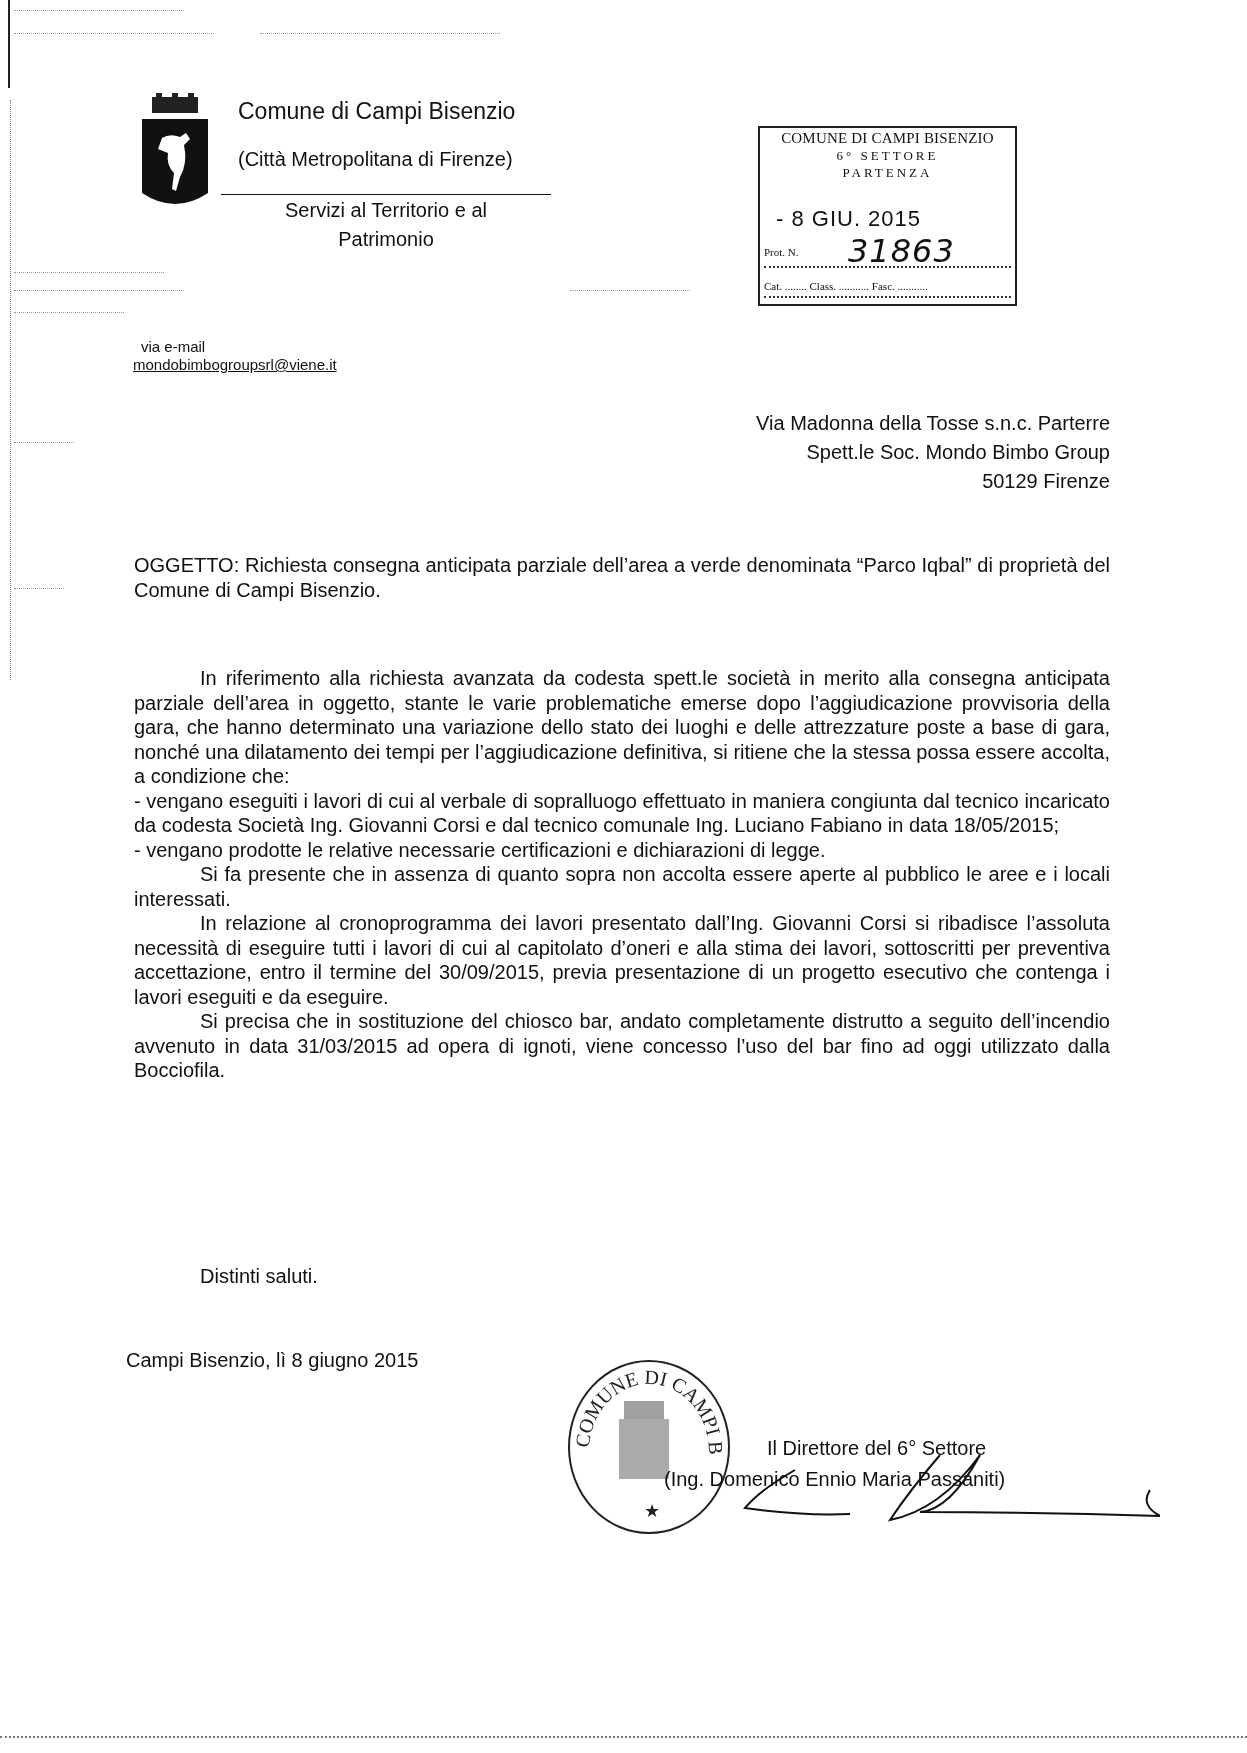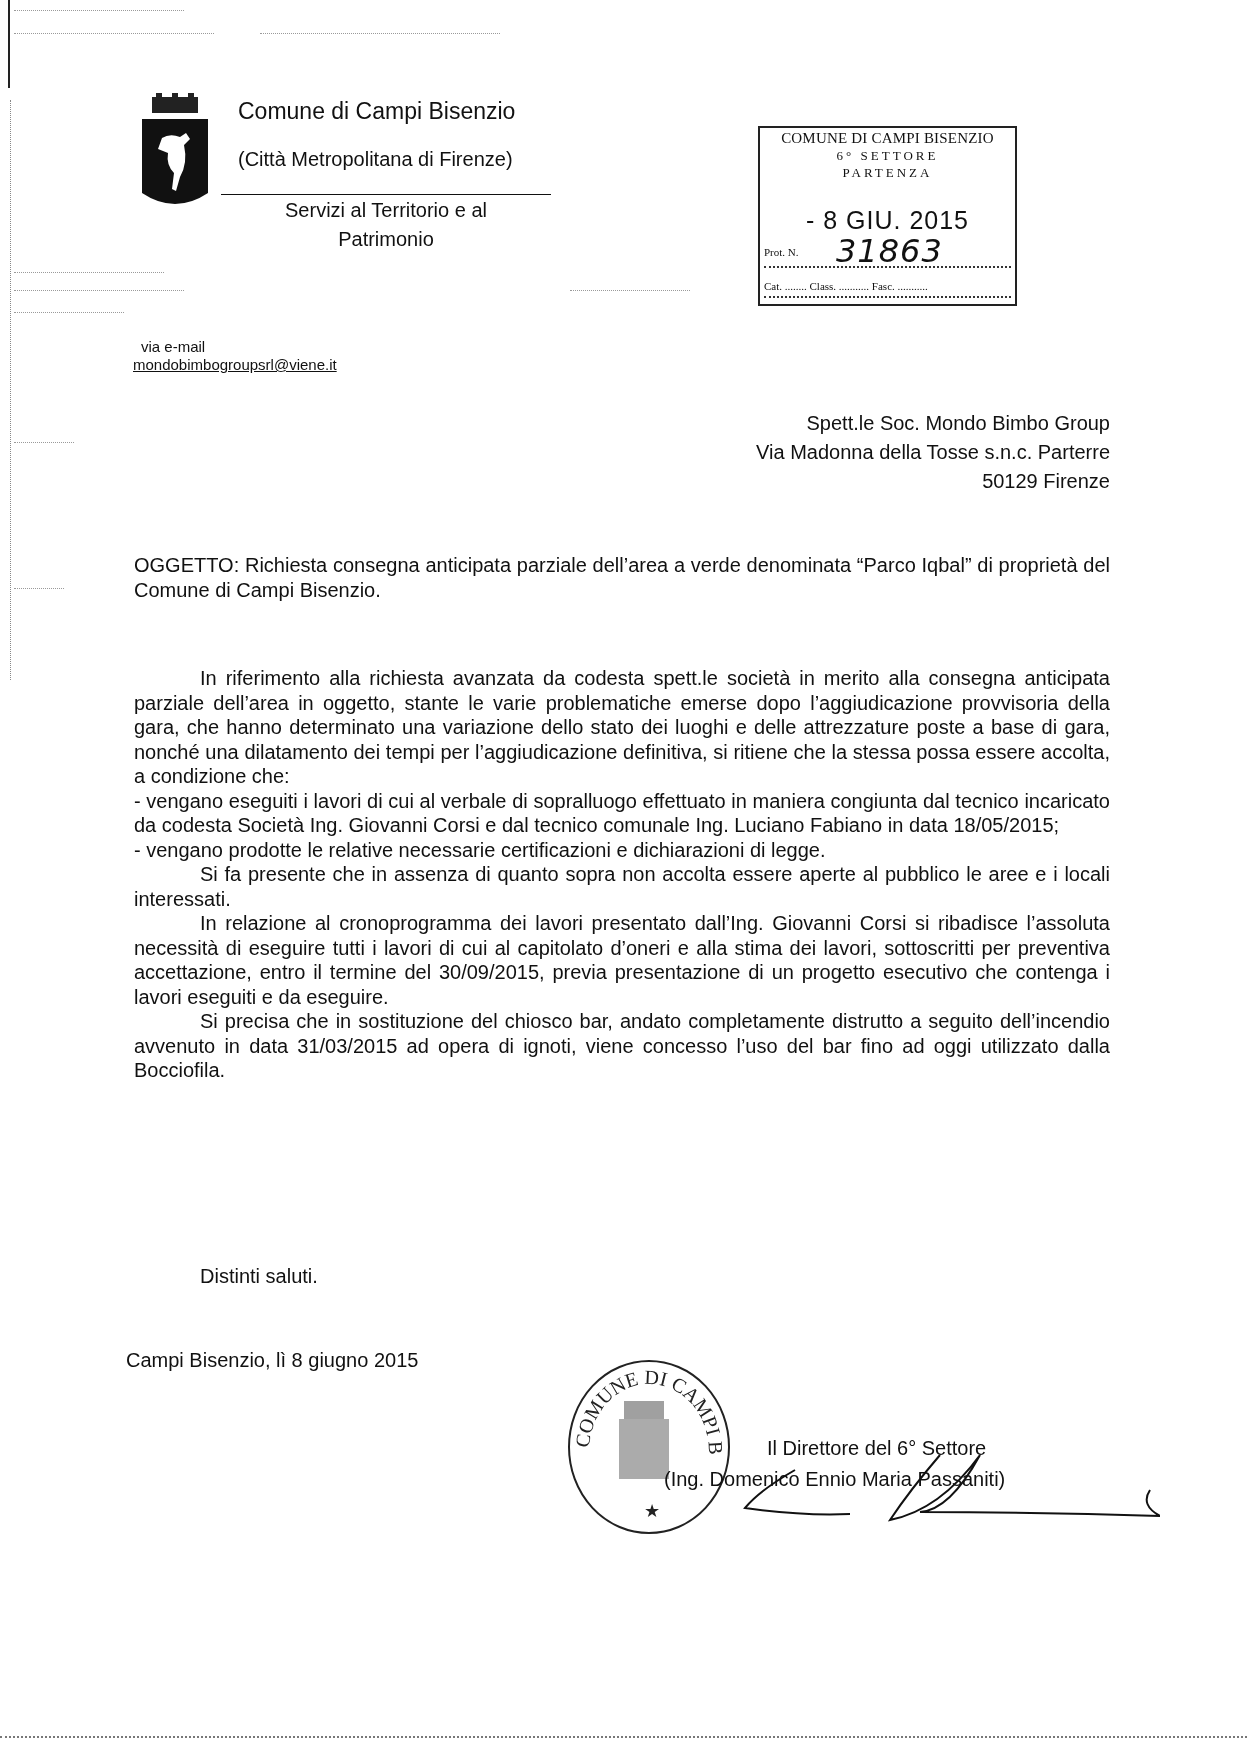--- a/index.html
+++ b/index.html
@@ -17,23 +17,23 @@
   .hdr-sub { left:238px; top:148px; font-size:20px; }
   .hdr-rule { left:221px; top:194px; width:330px; height:0; border-top:1.5px solid #111; }
   .hdr-dept { left:221px; top:196px; width:330px; text-align:center; font-size:20px; line-height:29px; }
 
   
   .stamp { left:758px; top:126px; width:255px; height:176px; border:2px solid #222;
            font-family:"Liberation Serif", serif; color:#111; }
   .stamp .s1 { position:absolute; left:0; right:0; top:2px; text-align:center; font-size:15px; letter-spacing:0.2px; }
   .stamp .s2 { position:absolute; left:0; right:0; top:20px; text-align:center; font-size:13px; letter-spacing:3px; }
   .stamp .s3 { position:absolute; left:0; right:0; top:37px; text-align:center; font-size:13px; letter-spacing:3px; }
-  .stamp .sdate { position:absolute; left:0; right:0; top:78px; text-align:center; font-size:25px; font-family:"Liberation Sans Narrow","Liberation Sans", sans-serif; letter-spacing:1px; }
+  .stamp .sdate { position:absolute; left:0; right:0; top:78px; text-align:left; font-size:22px; font-family:"Liberation Sans Narrow","Liberation Sans", sans-serif; letter-spacing:1px;padding-left:16px; }
   .stamp .prot { position:absolute; left:4px; right:4px; top:118px; font-size:11px; border-bottom:2px dotted #333; height:20px; }
-  .stamp .protnum { position:absolute; left:76px; top:104px; font-size:32px; font-family:"DejaVu Sans", sans-serif; font-style:italic; letter-spacing:1px; }
+  .stamp .protnum { position:absolute; left:88px; top:104px; font-size:32px; font-family:"DejaVu Sans", sans-serif; font-style:italic; letter-spacing:1px; }
   .stamp .cat { position:absolute; left:4px; right:4px; top:152px; font-size:11px; border-bottom:2px dotted #333; height:16px; }
 
   .via { left:133px; top:338px; font-size:15px;margin-left:8px; }
   .email { left:133px; top:356px; font-size:15px; text-decoration:underline; }
 
   .addr { right:137px; text-align:right; font-size:20px; line-height:29px; top:409px; }
 
   .body { left:134px; width:976px; font-size:20px; line-height:24.5px; text-align:justify; }
   .body p { margin:0; }
   .indent { text-indent:66px; }
@@ -86,22 +86,22 @@
   <div class="sdate">- 8 GIU. 2015</div>
   <div class="prot"><span>Prot. N.</span></div>
   <div class="protnum">31863</div>
   <div class="cat">Cat. ........ Class. ........... Fasc. ...........</div>
 </div>
 
 <div class="abs via">via e-mail</div>
 <div class="abs email">mondobimbogroupsrl@viene.it</div>
 
 <div class="abs addr">
+  <div>Via Madonna della Tosse s.n.c. Parterre</div>
   <div>Spett.le Soc. Mondo Bimbo Group</div>
-  <div>Via Madonna della Tosse s.n.c. Parterre</div>
   <div>50129 Firenze</div>
 </div>
 
 <div class="abs body subject">OGGETTO: Richiesta consegna anticipata parziale dell’area a verde denominata “Parco Iqbal” di proprietà del Comune di Campi Bisenzio.</div>
 
 <div class="abs body par-block">
   <p class="indent">In riferimento alla richiesta avanzata da codesta spett.le società in merito alla consegna anticipata parziale dell’area in oggetto, stante le varie problematiche emerse dopo l’aggiudicazione provvisoria della gara, che hanno determinato una variazione dello stato dei luoghi e delle attrezzature poste a base di gara, nonché una dilatamento dei tempi per l’aggiudicazione definitiva, si ritiene che la stessa possa essere accolta, a condizione che:</p>
   <p>- vengano eseguiti i lavori di cui al verbale di sopralluogo effettuato in maniera congiunta dal tecnico incaricato da codesta Società Ing. Giovanni Corsi e dal tecnico comunale Ing. Luciano Fabiano in data 18/05/2015;</p>
   <p>- vengano prodotte le relative necessarie certificazioni e dichiarazioni di legge.</p>
   <p class="indent">Si fa presente che in assenza di quanto sopra non accolta essere aperte al pubblico le aree e i locali interessati.</p>

